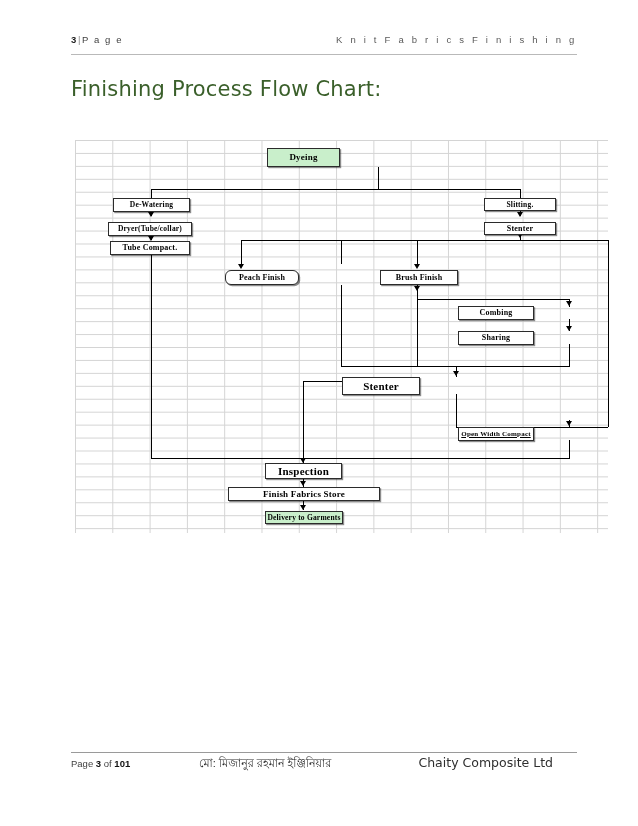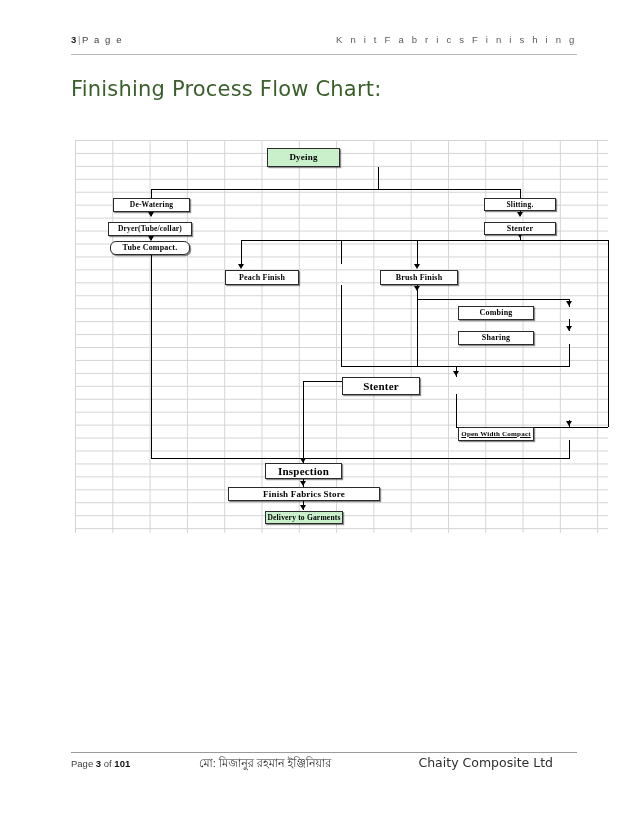--- a/index.html
+++ b/index.html
@@ -272,33 +272,33 @@
     </div>
 
     <div class="box f75" style="left:38px; top:58px; width:77px; height:14px;">
       <span>De-Watering</span>
     </div>
 
     <div class="box f75" style="left:33px; top:82px; width:84px; height:14px;">
       <span>Dryer(Tube/collar)</span>
     </div>
 
-    <div class="box f8" style="left:35px; top:101px; width:80px; height:14px;border-radius:6px;">
+    <div class="box f8" style="left:35px; top:101px; width:80px; height:14px;">
       <span>Tube Compact.</span>
     </div>
 
     <div class="box f75" style="left:409px; top:58px; width:72px; height:13px;">
       <span>Slitting.</span>
     </div>
 
     <div class="box f8" style="left:409px; top:82px; width:72px; height:13px;">
       <span>Stenter</span>
     </div>
 
-    <div class="box f8" style="left:150px; top:130px; width:74px; height:15px;">
+    <div class="box f8" style="left:150px; top:130px; width:74px; height:15px;border-radius:6px;">
       <span>Peach Finish</span>
     </div>
 
     <div class="box f8" style="left:305px; top:130px; width:78px; height:15px;">
       <span>Brush Finish</span>
     </div>
 
     <div class="box f8" style="left:383px; top:166px; width:76px; height:14px;text-align:right;">
       <span>Combing</span>
     </div>

